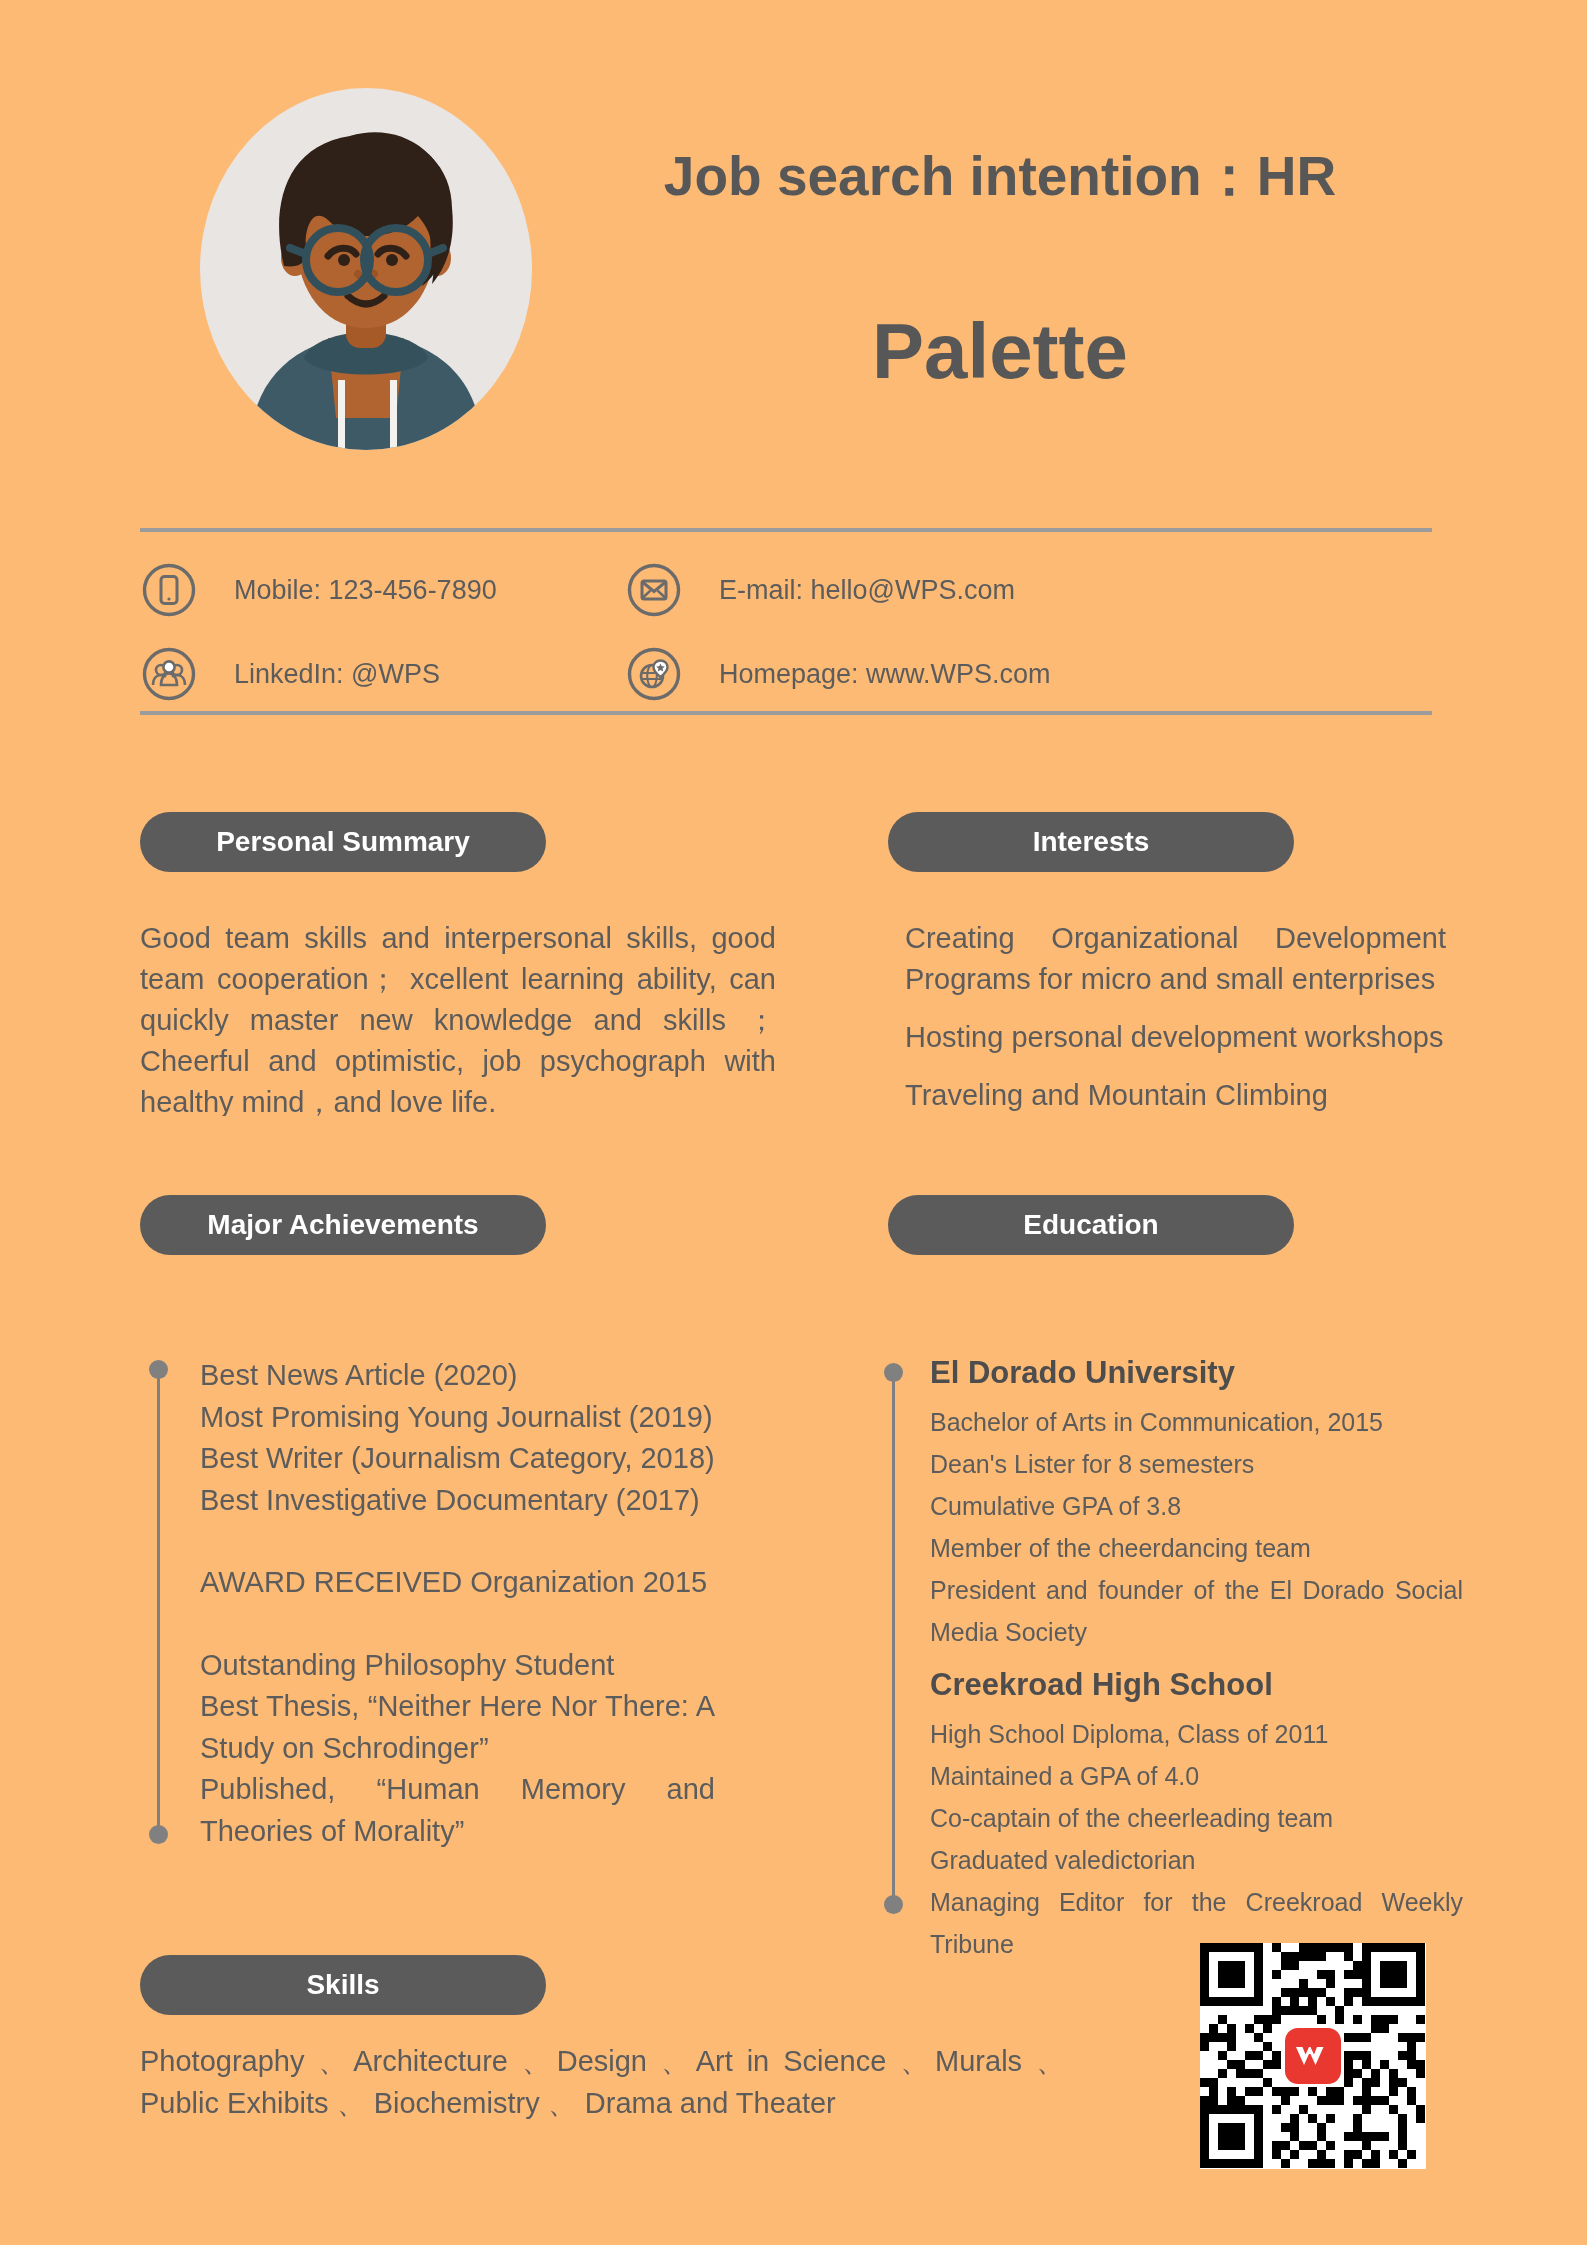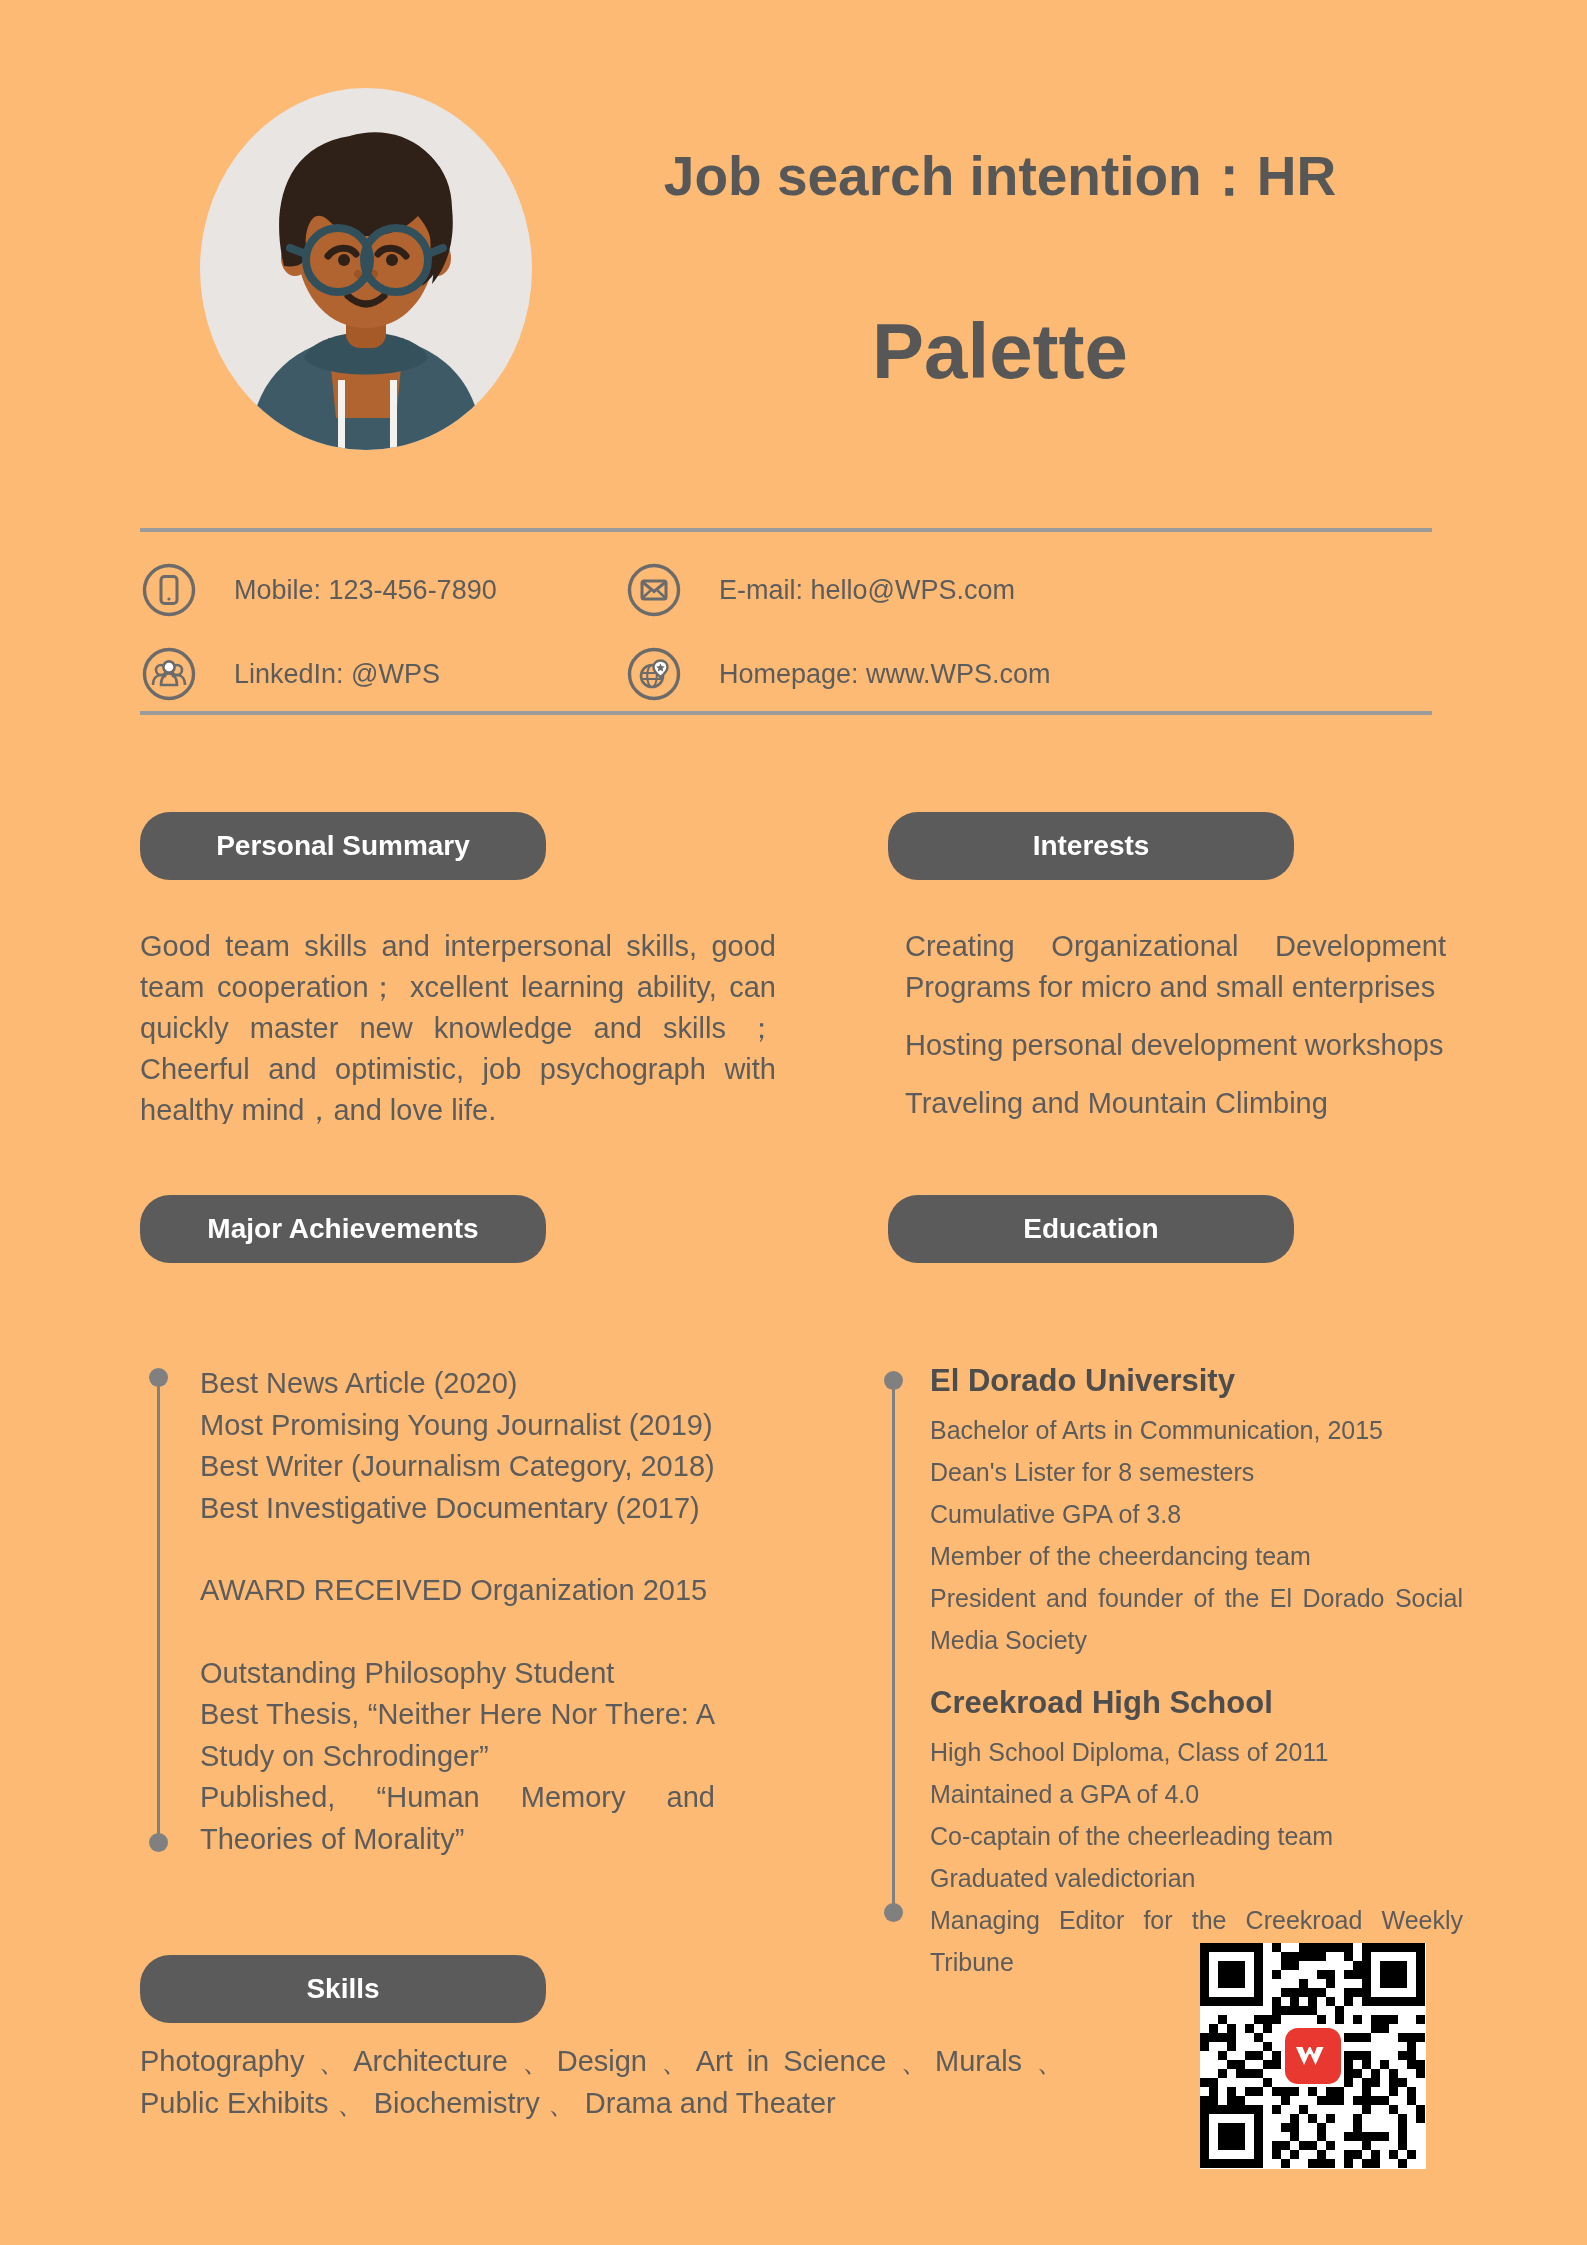--- a/index.html
+++ b/index.html
@@ -19,41 +19,41 @@
   
   .divider{position:absolute;left:140px;width:1292px;height:4px;background:#9b9b9b;}
   .contact{position:absolute;left:142px;top:548px;width:1292px;}
   .contact-row{display:flex;align-items:center;height:84px;}
   .contact-item{display:flex;align-items:center;}
   .contact-item .cicon{flex:0 0 auto;width:54px;height:54px;margin-right:38px;}
   .contact-item .clabel{font-size:27px;color:#5c5c5c;white-space:nowrap;}
   .c1{width:485px;} .c2{width:498px;} .c3{width:300px;}
   
   .pill{
-    width:406px;height:68px;border-radius:30px;background:#5b5b5b;
+    width:406px;height:60px;border-radius:30px;background:#5b5b5b;
     color:#ffffff;font-size:28px;font-weight:bold;
     display:flex;align-items:center;justify-content:center;
   }
   
   .col-left{position:absolute;left:140px;width:636px;}
   .col-right{position:absolute;left:888px;width:575px;}
   .body-justify{font-size:29px;line-height:41px;text-align:justify;color:#5c5c5c;}
   .summary-clip{margin-top:46px;height:198px;overflow:hidden;}
   .interest-list{margin-top:46px;}
   .interest-list p{margin:17px;font-size:29px;line-height:41px;text-align:justify;color:#5c5c5c;}
   
   .tl-rail{position:absolute;background:#808080;width:3px;}
   .tl-dot{position:absolute;width:19px;height:19px;border-radius:50%;background:#808080;}
   .ach-text{position:absolute;left:60px;top:0;width:515px;}
   .ach-text p{margin:0;font-size:29px;line-height:41.5px;text-align:justify;color:#5c5c5c;}
   .ach-gap{height:41px;}
   .edu-text{position:absolute;left:42px;top:0;width:533px;}
   .school-name{font-size:31px;font-weight:bold;color:#4d4d4d;margin:0 0 10px 0;}
   .edu-text p.detail{margin:0;font-size:25px;line-height:42px;text-align:justify;color:#5c5c5c;}
-  .school-block2{margin-top:24px;}
+  .school-block2{margin-top:14px;}
   
   .skills-body{position:absolute;left:140px;top:2040px;width:925px;font-size:29px;line-height:42px;text-align:justify;color:#5c5c5c;}
   
   .qr{position:absolute;left:1200px;top:1943px;width:226px;height:226px;}
 </style>
 </head>
 <body>
 
 <div class="page">
 

